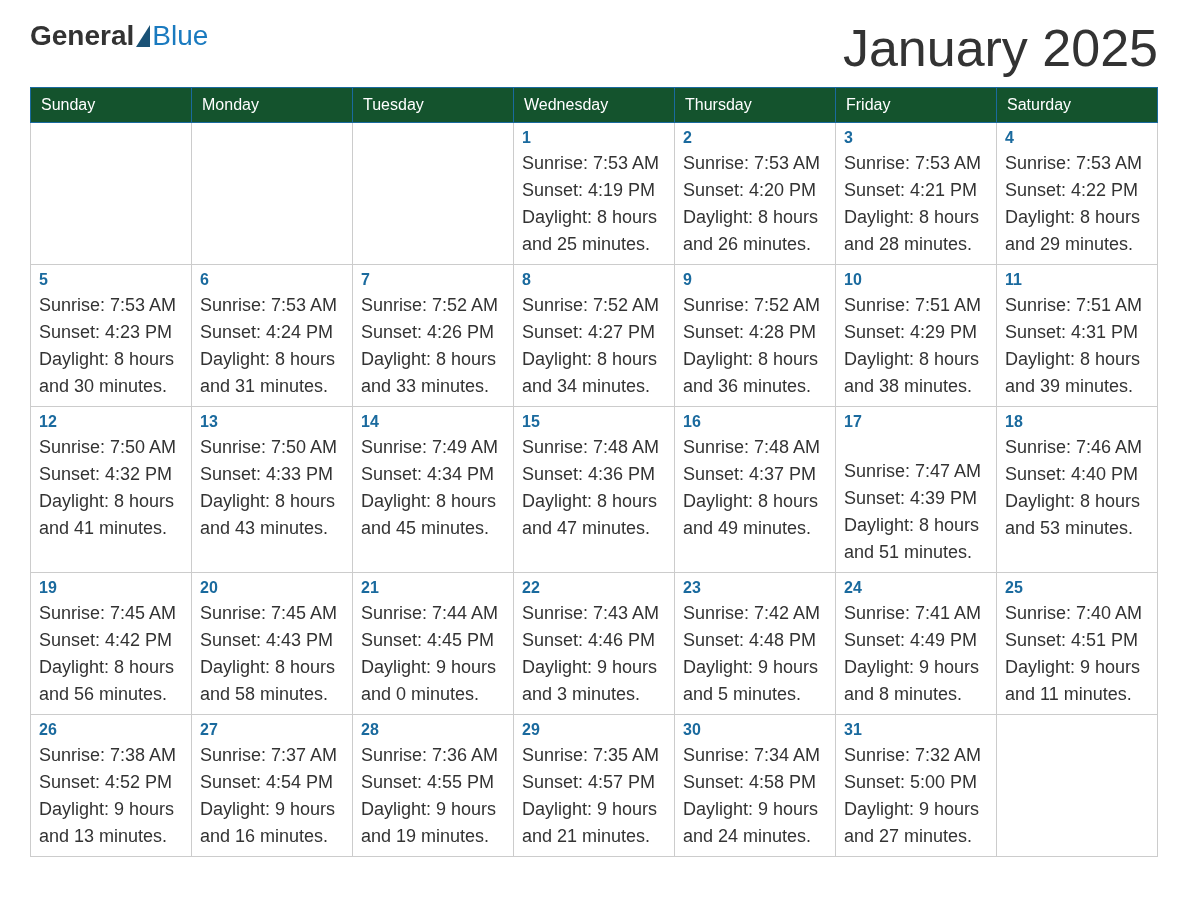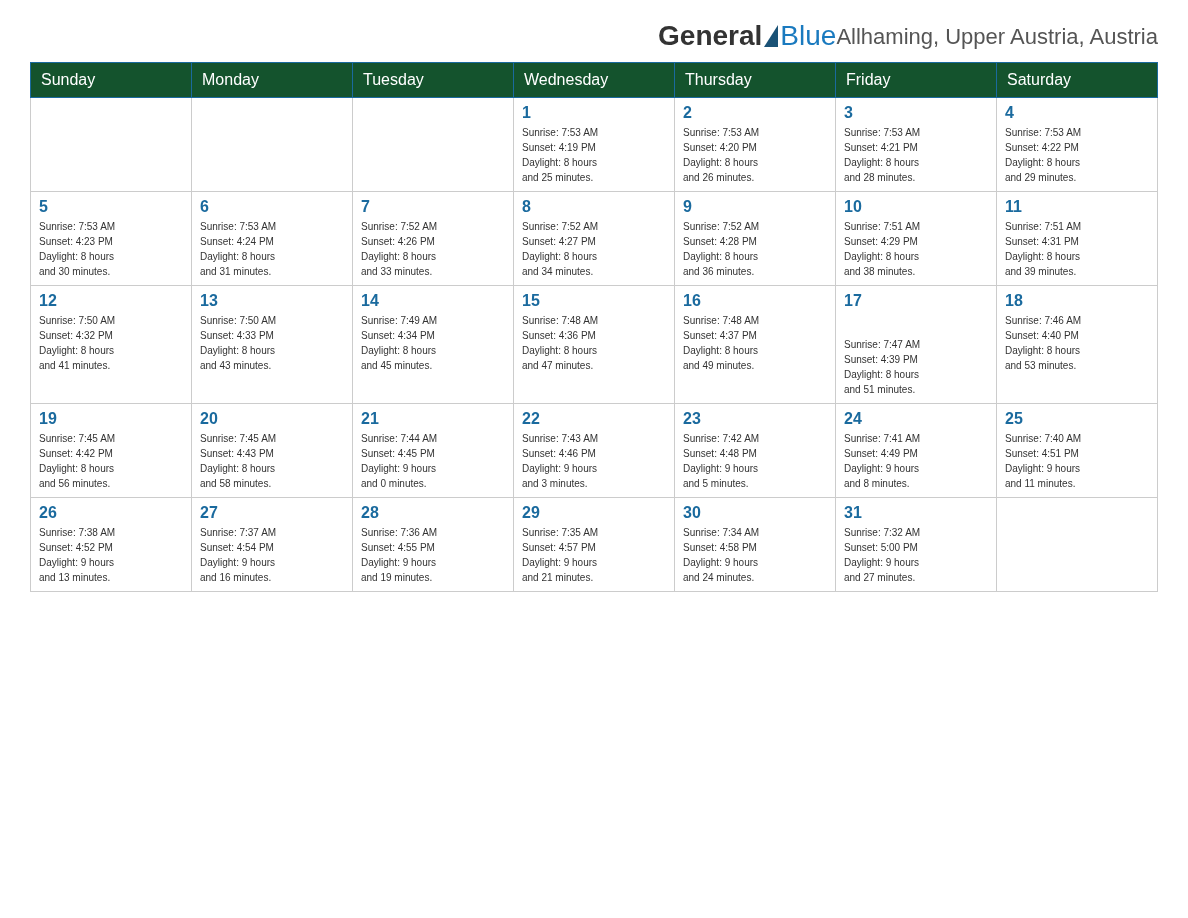--- a/index.html
+++ b/index.html
@@ -5,21 +5,21 @@
     * { margin: 0; padding: 0; box-sizing: border-box; }
     body {
       font-family: Arial, sans-serif;
       background: #fff;
       width: 1188px;
       min-height: 918px;
       padding: 20px 30px;
     }
     .header-area {
       display: flex;
-      justify-content: flex-end;
+      justify-content: space-between;
       align-items: flex-start;
       margin-bottom: 10px;
     }
     .logo-area {
       display: flex;
       flex-direction: column;
       align-items: flex-start;
     }
     .logo-text {
       display: flex;
@@ -82,21 +82,21 @@
       color: #333;
     }
     .day-number {
       font-size: 16px;
       color: #1a6a9e;
       font-weight: bold;
       margin-bottom: 3px;
       display: block;
     }
     .day-info {
-      font-size: 10px;
+      font-size: 18px;
       color: #333;
       line-height: 1.5;
     }
     .empty-cell {
       background: #fff;
     }
     .row-divider td {
       border-top: 2px solid #1a6a9e;
     }
   </style>
@@ -105,21 +105,21 @@
 
 <div class="header-area">
   <div class="logo-area">
     <div class="logo-text">
       <span class="logo-general">General</span>
       <span class="logo-triangle"></span>
       <span class="logo-blue">Blue</span>
     </div>
   </div>
   <div class="title-area">
-    <div class="location-title">Allhaming, Upper Austria, Austria</div>
+    <div class="month-title">January 2025</div>
   </div>
 </div>
 
 <table class="calendar">
   <thead>
     <tr>
     <th>Sunday</th>
         <th>Monday</th>
         <th>Tuesday</th>
         <th>Wednesday</th>

